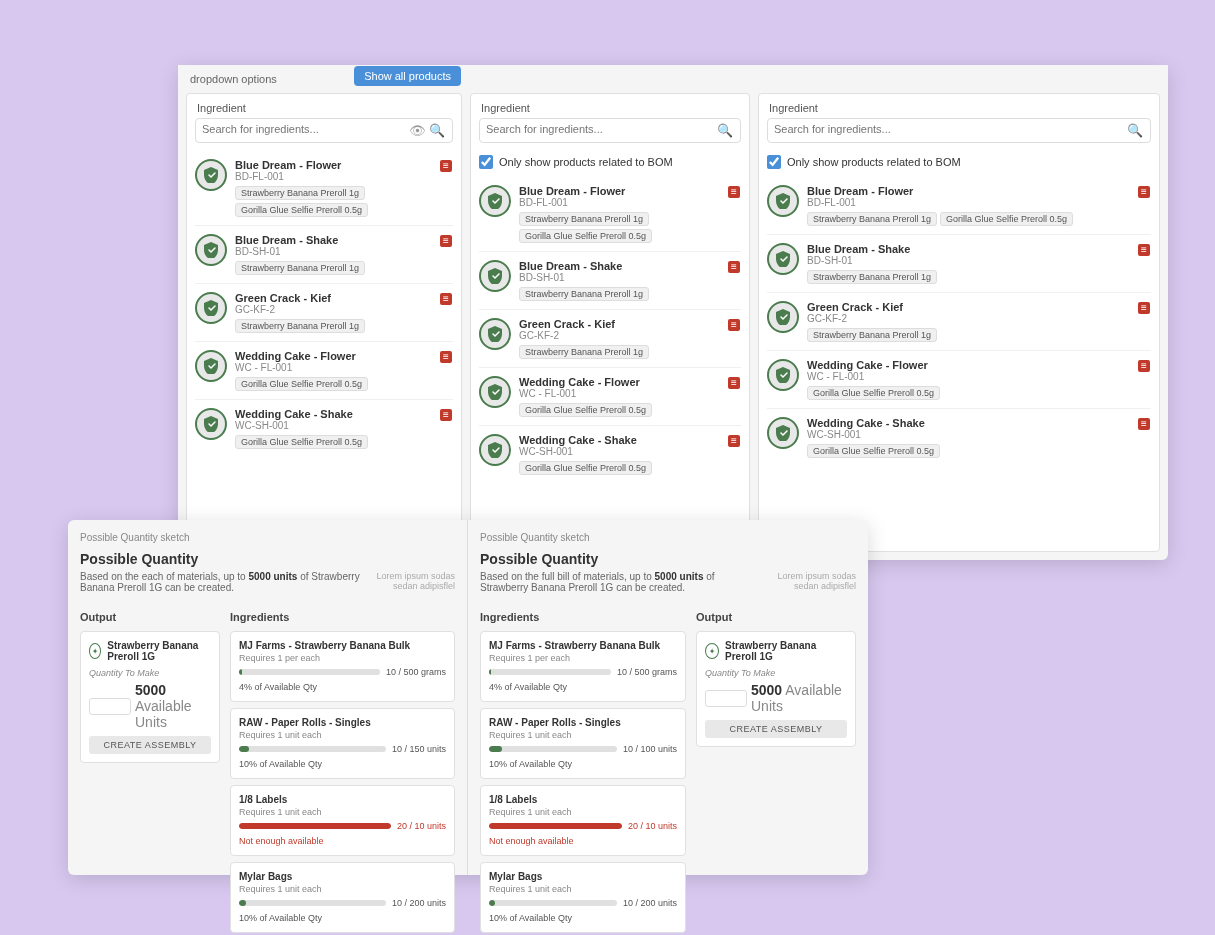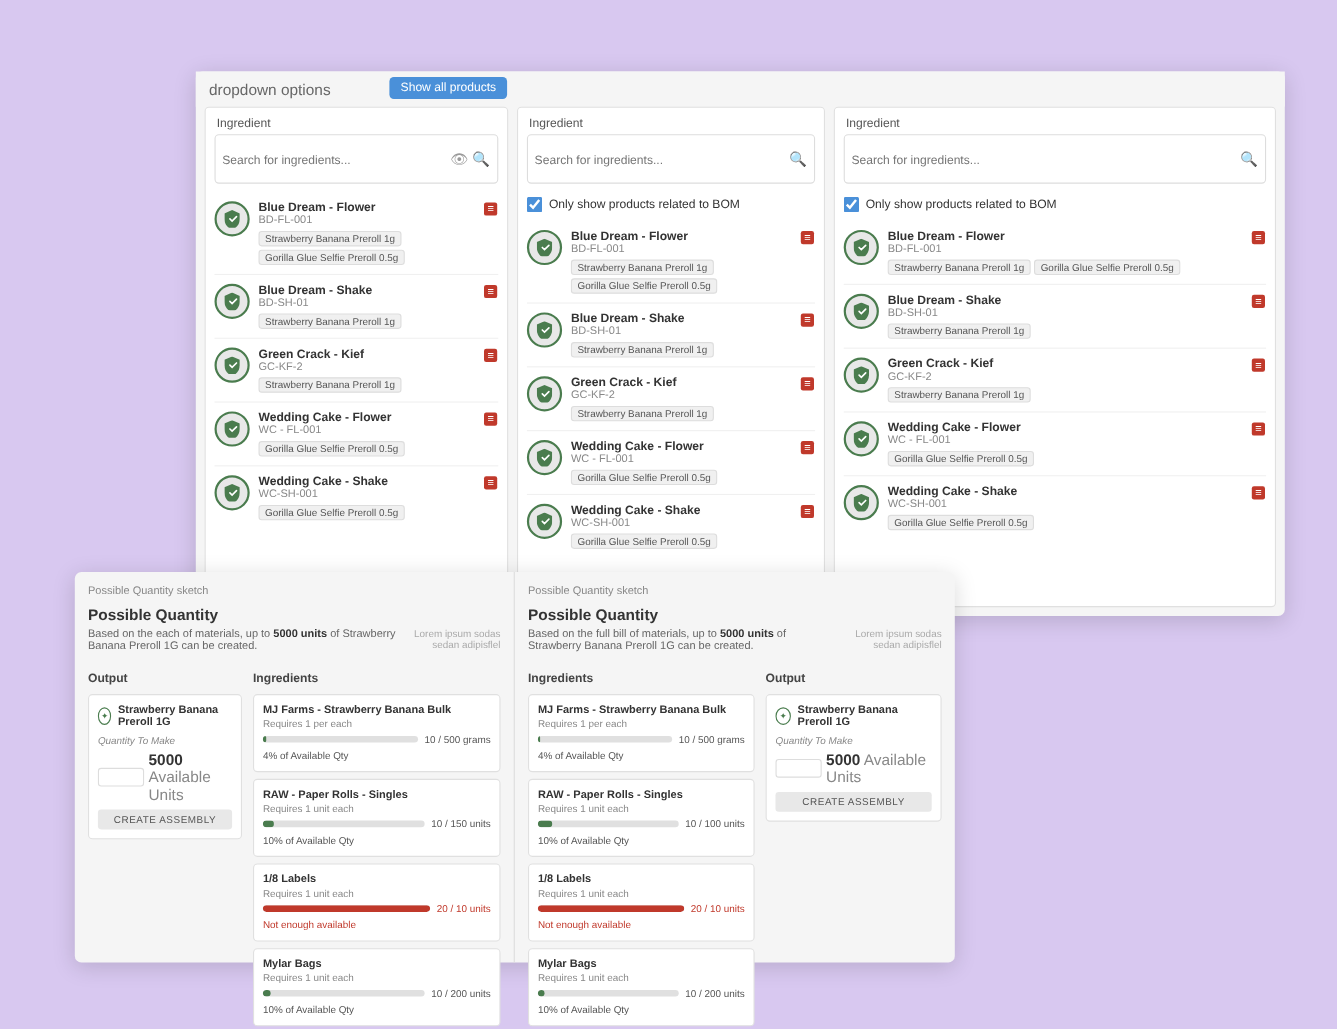--- a/index.html
+++ b/index.html
@@ -22,21 +22,21 @@
       height: 495px;
       background: #f5f5f5;
       border-radius: 6px;
       box-shadow: 0 4px 20px rgba(0,0,0,0.15);
       display: flex;
       flex-direction: column;
     }
 
     .dropdown-label {
       padding: 8px 12px;
-      font-size: 14px;
+      font-size: 11px;
       color: #666;
       background: #f5f5f5;
     }
 
     .panels-row {
       display: flex;
       flex: 1;
       gap: 0;
     }
 
@@ -67,25 +67,25 @@
 
     .panel-label {
       font-size: 11px;
       color: #555;
       padding: 8px 10px 4px;
       font-weight: 500;
     }
 
     .search-bar {
       display: flex;
-      align-items: flex-end;
+      align-items: flex-start;
       border: 1px solid #ddd;
       border-radius: 4px;
       margin: 0 8px 8px;
-      padding: 14px 6px;
+      padding: 4px 6px;
       background: white;
     }
 
     .search-bar input {
       flex: 1;
       border: none;
       outline: none;
       font-size: 11px;
       color: #333;
       background: transparent;

